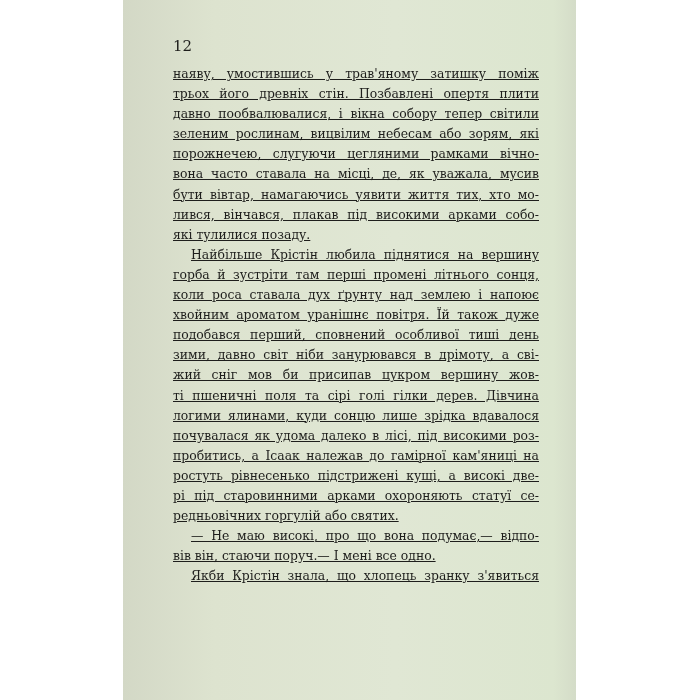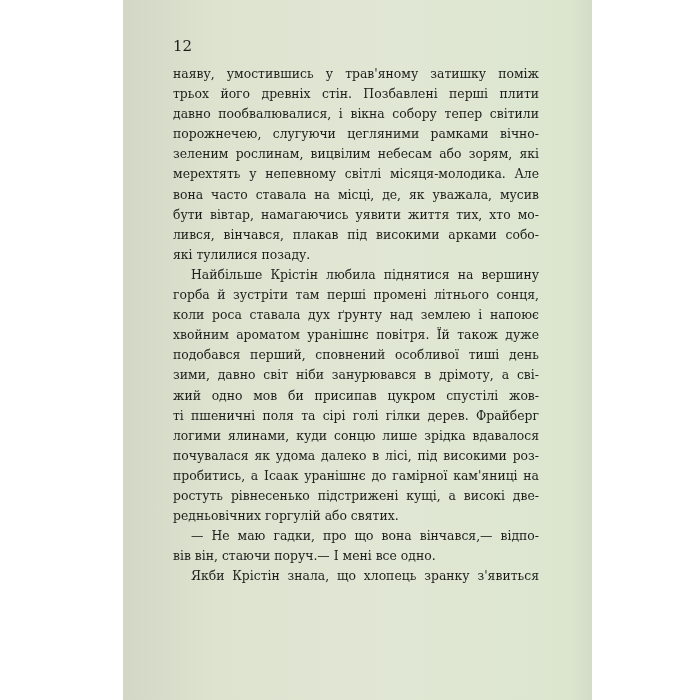--- a/index.html
+++ b/index.html
@@ -7,21 +7,20 @@
     width: 700px; height: 700px;
     background: #ffffff;
     position: relative;
     overflow: hidden;
   }
   .page {
     position: absolute;
     left: 123px; top: 0;
     width: 453px; height: 700px;
     background: linear-gradient(90deg, #d3d8c6 0%, #dde3cf 20%, #e0e7d4 60%, #dce6cf 95%, #d4dcc8 100%);
-    padding-left: 16px;
   }
   .page-number {
     position: absolute;
     left: 50px; top: 37px;
     font-family: "DejaVu Serif", serif;
     font-size: 15px;
     color: #1d1d1b;
   }
   .text-block {
     position: absolute;
@@ -32,58 +31,59 @@
     line-height: 20.1px;
     color: #1e1e1c;
   }
   .line {
     display: block;
     white-space: nowrap;
     text-align: justify;
     text-align-last: justify;
     height: 20.1px;
     overflow: visible;
+    text-decoration: underline;
   }
   .line.last { text-align-last: left; }
   .line.indent { padding-left: 18px; }
 </style>
 </head>
 <body>
 
 <div class="page">
   <div class="page-number">12</div>
   <div class="text-block" id="text-block">
       <div>
         <span class="line">наяву, умостившись у трав'яному затишку поміж</span>
-        <span class="line">трьох його древніх стін. Позбавлені перші плити</span>
+        <span class="line">трьох його древніх стін. Позбавлені опертя плити</span>
         <span class="line">давно пообвалювалися, і вікна собору тепер світили</span>
+        <span class="line">зеленим рослинам, вицвілим небесам або зорям, які</span>
         <span class="line">порожнечею, слугуючи цегляними рамками вічно-</span>
-        <span class="line">зеленим рослинам, вицвілим небесам або зорям, які</span>
-        <span class="line">мерехтять у непевному світлі місяця-молодика. Але</span>
         <span class="line">вона часто ставала на місці, де, як уважала, мусив</span>
         <span class="line">бути вівтар, намагаючись уявити життя тих, хто мо-</span>
         <span class="line">лився, вінчався, плакав під високими арками собо-</span>
         <span class="line last">які тулилися позаду.</span>
       </div>
       <div>
         <span class="line indent">Найбільше Крістін любила піднятися на вершину</span>
         <span class="line">горба й зустріти там перші промені літнього сонця,</span>
         <span class="line">коли роса ставала дух ґрунту над землею і напоює</span>
         <span class="line">хвойним ароматом уранішнє повітря. Їй також дуже</span>
         <span class="line">подобався перший, сповнений особливої тиші день</span>
         <span class="line">зими, давно світ ніби занурювався в дрімоту, а сві-</span>
-        <span class="line">жий одно мов би присипав цукром спустілі жов-</span>
-        <span class="line">ті пшеничні поля та сірі голі гілки дерев. Фрайберг</span>
+        <span class="line">жий сніг мов би присипав цукром вершину жов-</span>
+        <span class="line">ті пшеничні поля та сірі голі гілки дерев. Дівчина</span>
         <span class="line">логими ялинами, куди сонцю лише зрідка вдавалося</span>
         <span class="line">почувалася як удома далеко в лісі, під високими роз-</span>
-        <span class="line">пробитись, а Ісаак уранішнє до гамірної кам'яниці на</span>
+        <span class="line">пробитись, а Ісаак належав до гамірної кам'яниці на</span>
         <span class="line">ростуть рівнесенько підстрижені кущі, а високі две-</span>
+        <span class="line">рі під старовинними арками охороняють статуї се-</span>
         <span class="line last">редньовічних горгулій або святих.</span>
       </div>
       <div>
-        <span class="line indent">— Не маю гадки, про що вона вінчався,— відпо-</span>
+        <span class="line indent">— Не маю високі, про що вона подумає,— відпо-</span>
         <span class="line last">вів він, стаючи поруч.— І мені все одно.</span>
       </div>
       <div>
         <span class="line indent">Якби Крістін знала, що хлопець зранку з'явиться</span>
       </div>
     </div>
 </div>
 
 </body></html>

